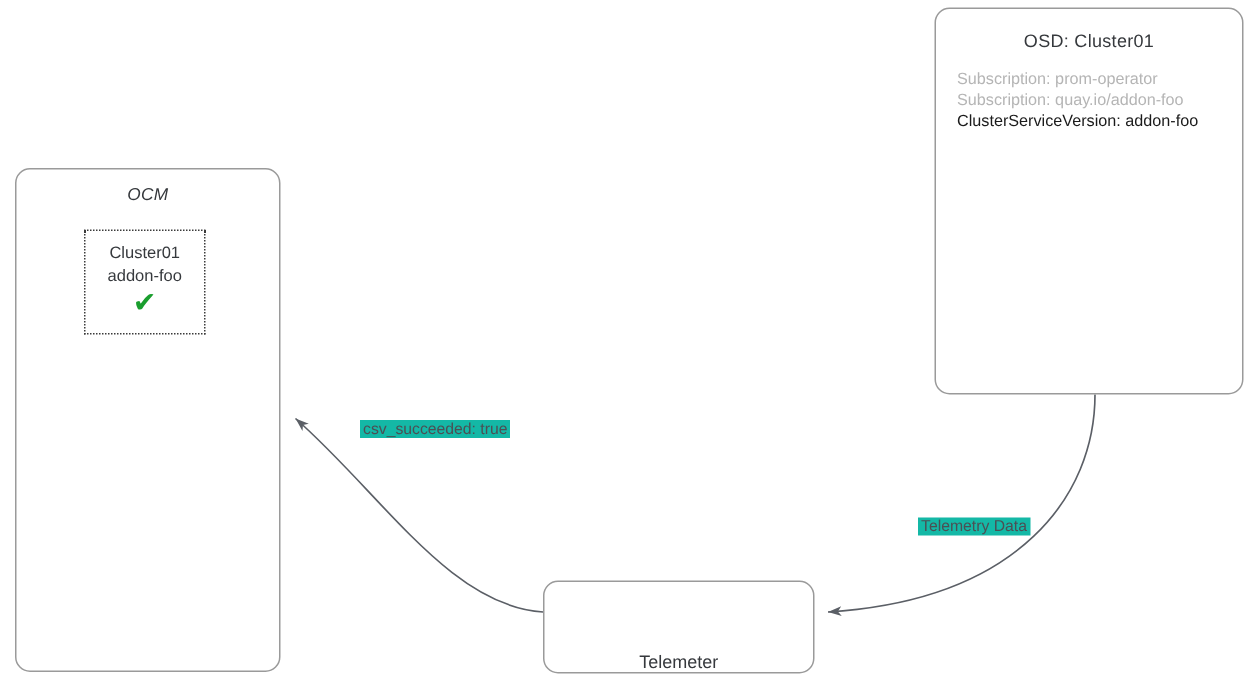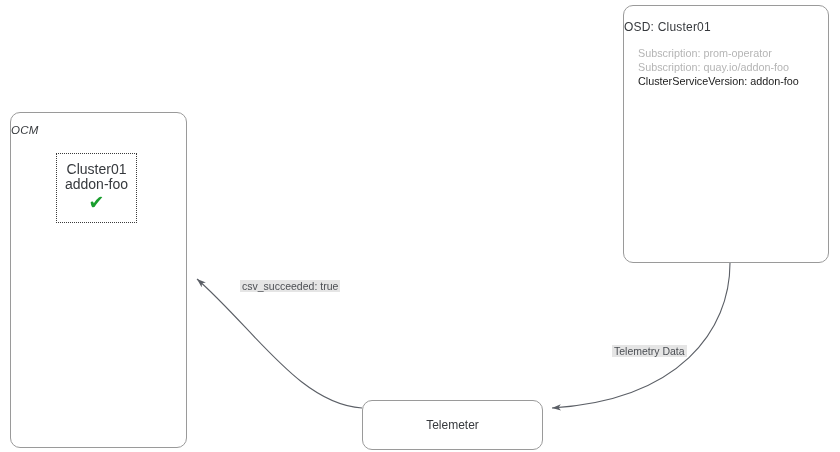--- a/index.html
+++ b/index.html
@@ -38,32 +38,32 @@
     height: 336px;
   }
   #node-osd {
     left: 623px;
     top: 5px;
     width: 206px;
     height: 258px;
   }
   #node-telemeter {
     left: 362px;
-    top: 400px;
+    top: 387px;
     width: 181px;
-    height: 50px;
+    height: 62px;
     display: flex;
-    align-items: center;
+    align-items: flex-end;
     justify-content: center;
   }
   .node-title {
     position: absolute;
     left: 0;
     right: 0;
-    text-align: left;
+    text-align: center;
     font-size: 11.5px;
     color: #36393d;
     letter-spacing: 0.2px;
   }
   #ocm-title { top: 123px; font-style: italic; }
   #osd-title { top: 19px; font-size: 12px; }
   .node-label {
     font-size: 12px;
     color: #36393d;
   }
@@ -71,21 +71,21 @@
     position: absolute;
     left: 45px;
     top: 40px;
     width: 81px;
     height: 70px;
     border: 1.5px dotted #3b3b3b;
     box-sizing: border-box;
     padding-top: 8px;
   }
   .inner-line {
-    font-size: 14px;
+    font-size: 11px;
     color: #36393d;
     text-align: center;
     line-height: 15px;
     white-space: nowrap;
   }
   .check {
     display: block;
     text-align: center;
     margin-top: 1px;
     font-size: 19px;
@@ -106,21 +106,21 @@
     color: #b5b5b5;
   }
   .osd-item.strong {
     color: #1b1b1b;
   }
   .edge-label {
     position: absolute;
     font-size: 10.5px;
     color: #4c4f54;
     white-space: nowrap;
-    background: #e5e5e5;
+    background: #14b8a6;
     padding: 0 2px;
   }
   #label-csv { left: 240px; top: 280px; }
   #label-telemetry { left: 612px; top: 345px; }
 </style>
 </head>
 <body>
 
 <div id="canvas">
 

